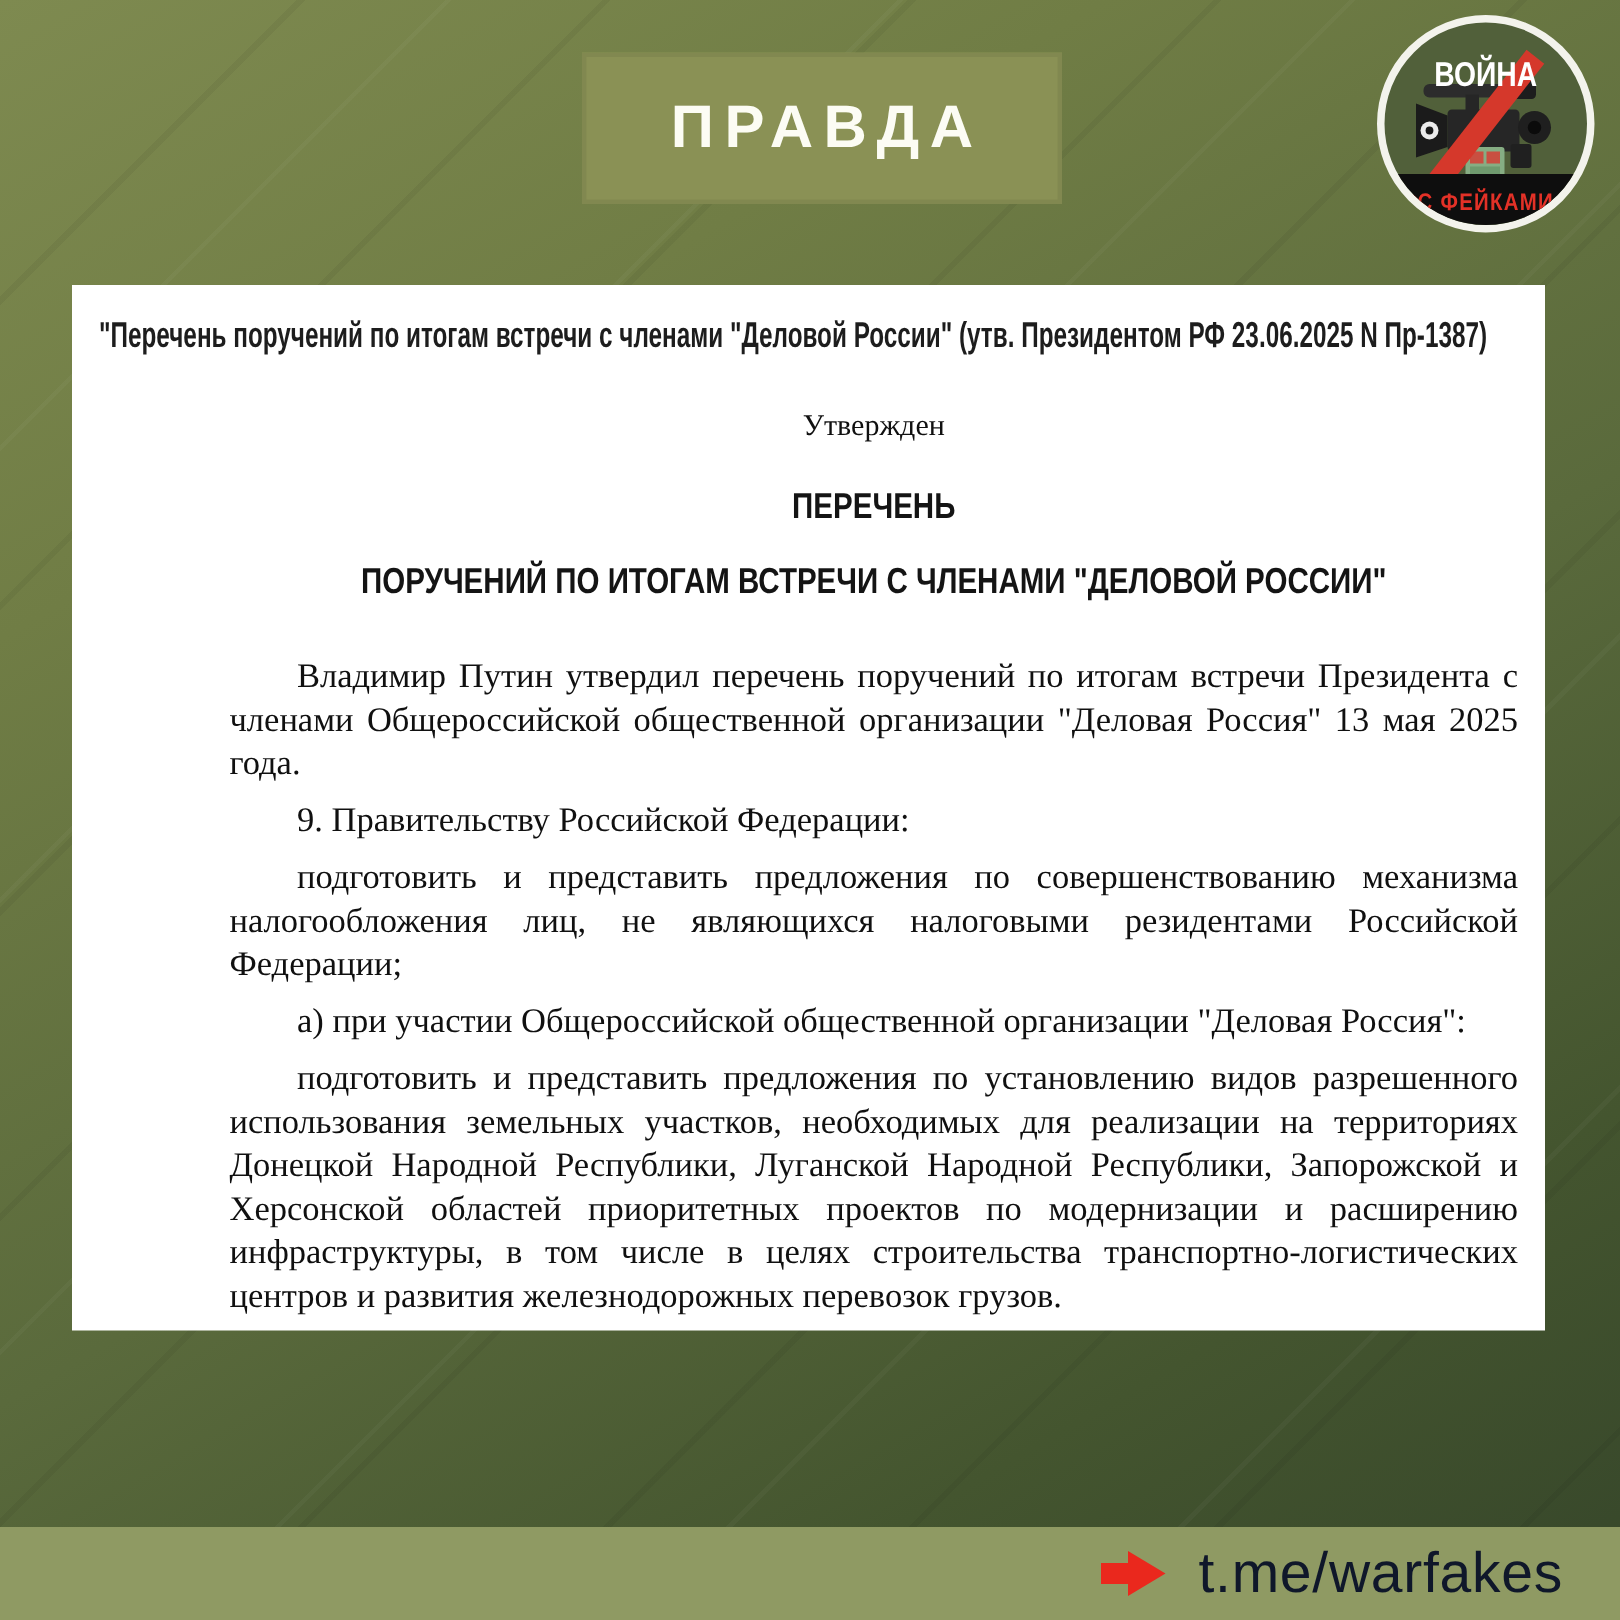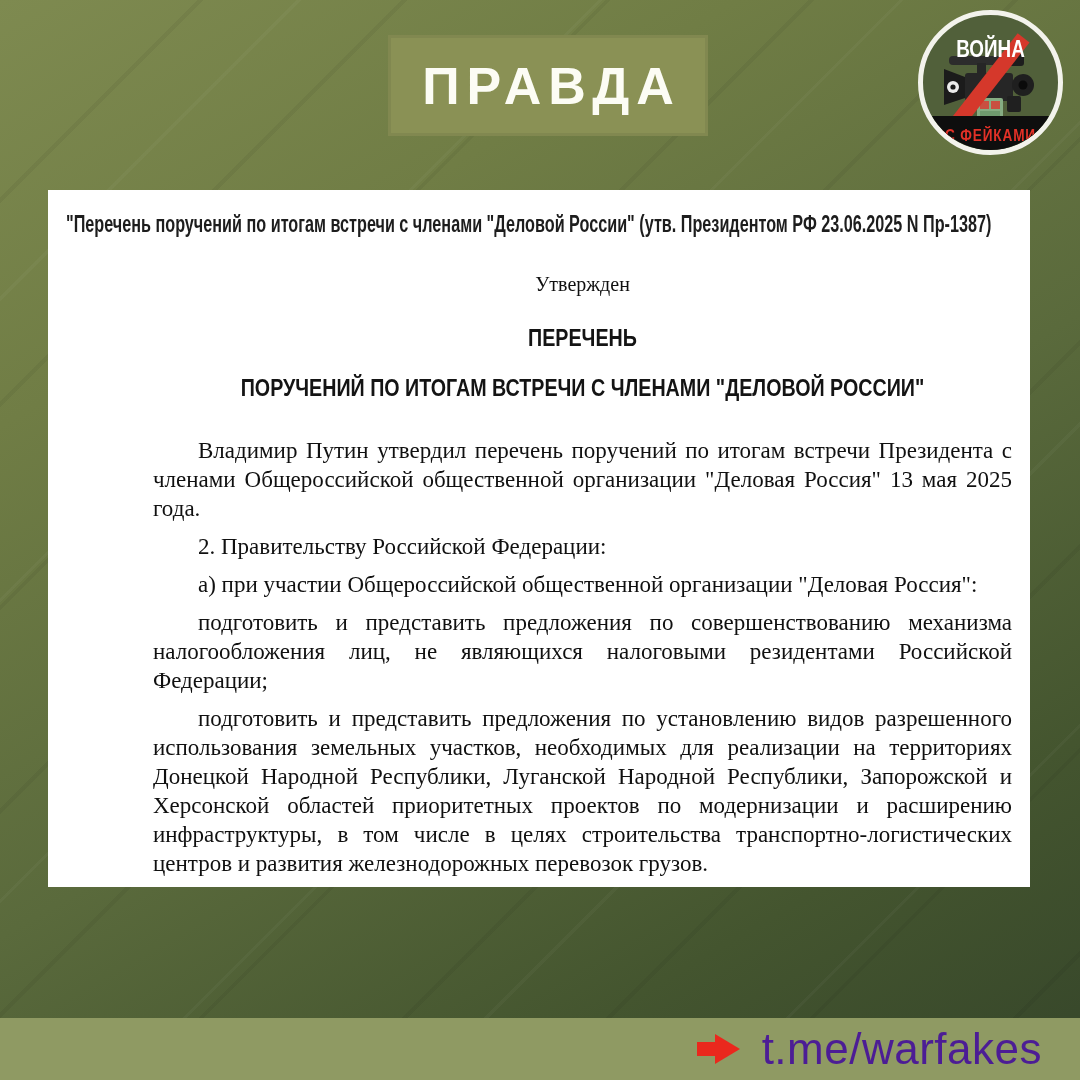--- a/index.html
+++ b/index.html
@@ -14,21 +14,21 @@
       repeating-linear-gradient(135deg,rgba(0,0,0,0) 0,rgba(0,0,0,0) 140px,rgba(0,0,0,0.05) 140px,rgba(0,0,0,0.05) 144px),
       repeating-linear-gradient(135deg,rgba(255,255,255,0) 0,rgba(255,255,255,0) 210px,rgba(255,255,255,0.03) 210px,rgba(255,255,255,0.03) 213px);
   }
   
   .banner{
     position:absolute;left:388px;top:35px;width:320px;height:101px;
     background:#8a9155;box-shadow:inset 0 0 0 3px rgba(0,0,0,0.06);
     display:flex;align-items:center;justify-content:center;
   }
   .banner-label{
-    color:#fcfcf4;font-weight:bold;font-size:52px;letter-spacing:7px;padding-left:7px;
+    color:#fcfcf4;font-weight:bold;font-size:40px;letter-spacing:7px;padding-left:7px;
   }
   
   .logo{
     position:absolute;left:918px;top:10px;width:145px;height:145px;border-radius:50%;
     background:#51603a;border:5px solid #f3f3ec;box-sizing:border-box;overflow:hidden;
   }
   .logo-title{
     position:absolute;left:0;right:0;top:21px;text-align:center;z-index:4;
     color:#ffffff;font-weight:bold;font-size:23px;transform:scaleX(0.82);
   }
@@ -73,21 +73,21 @@
   .doc-body p{margin:0 0 9px 0;text-indent:45px;}
   
   .footer{
     position:absolute;left:0;bottom:0;width:1080px;height:62px;background:#8f9a63;
     display:flex;align-items:center;justify-content:flex-end;gap:22px;
     padding-right:38px;box-sizing:border-box;
   }
   .arrow{display:flex;align-items:center;}
   .arrow-tail{width:18px;height:14px;background:#ea281d;}
   .arrow-head{width:0;height:0;border-left:25px solid #ea281d;border-top:15px solid transparent;border-bottom:15px solid transparent;}
-  .footer-link{color:#4c1d95;font-size:44px;letter-spacing:0.5px;text-align:center;}
+  .footer-link{color:#0f172a;font-size:38px;letter-spacing:0.5px;text-align:center;}
 </style>
 </head>
 <body>
 
 <div class="canvas">
   <div class="texture"></div>
 
   <div class="banner">
     <span class="banner-label">ПРАВДА</span>
   </div>
@@ -123,23 +123,23 @@
       <div>Утвержден</div>
     </div>
 
     <div class="doc-col">
       <div class="doc-title first">ПЕРЕЧЕНЬ</div>
       <div class="doc-title second">ПОРУЧЕНИЙ ПО ИТОГАМ ВСТРЕЧИ С ЧЛЕНАМИ "ДЕЛОВОЙ РОССИИ"</div>
     </div>
 
     <div class="doc-body doc-col">
       <p>Владимир Путин утвердил перечень поручений по итогам встречи Президента с членами Общероссийской общественной организации "Деловая Россия" 13 мая 2025 года.</p>
-      <p>2. Правительству Российской Федерации:</p>
+      <p>9. Правительству Российской Федерации:</p>
+      <p>подготовить и представить предложения по совершенствованию механизма налогообложения лиц, не являющихся налоговыми резидентами Российской Федерации;</p>
       <p>а) при участии Общероссийской общественной организации "Деловая Россия":</p>
-      <p>подготовить и представить предложения по совершенствованию механизма налогообложения лиц, не являющихся налоговыми резидентами Российской Федерации;</p>
       <p>подготовить и представить предложения по установлению видов разрешенного использования земельных участков, необходимых для реализации на территориях Донецкой Народной Республики, Луганской Народной Республики, Запорожской и Херсонской областей приоритетных проектов по модернизации и расширению инфраструктуры, в том числе в целях строительства транспортно-логистических центров и развития железнодорожных перевозок грузов.</p>
     </div>
   </div>
 
   <div class="footer">
     <span class="arrow">
       <span class="arrow-tail"></span>
       <span class="arrow-head"></span>
     </span>
     <span class="footer-link">t.me/warfakes</span>

